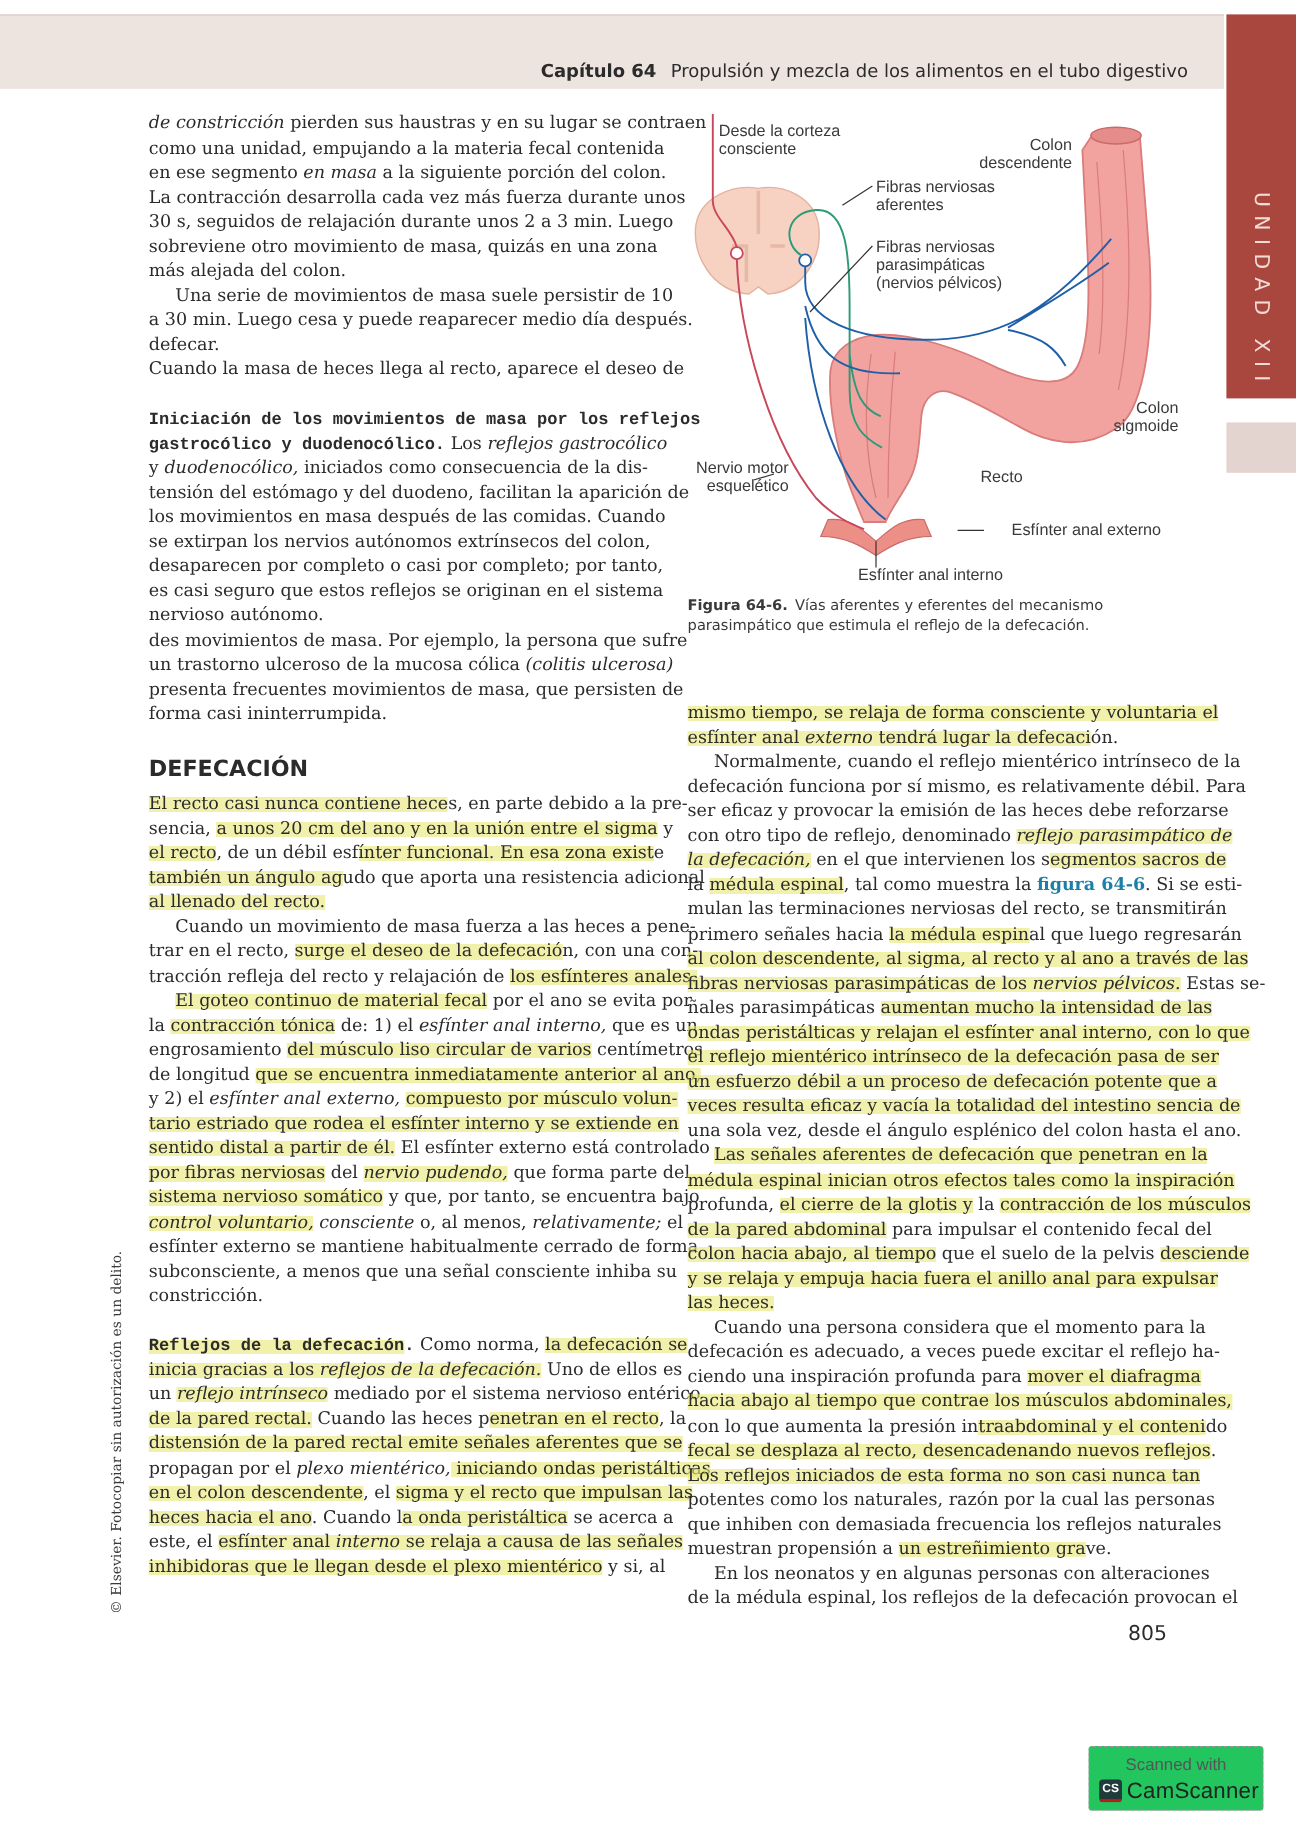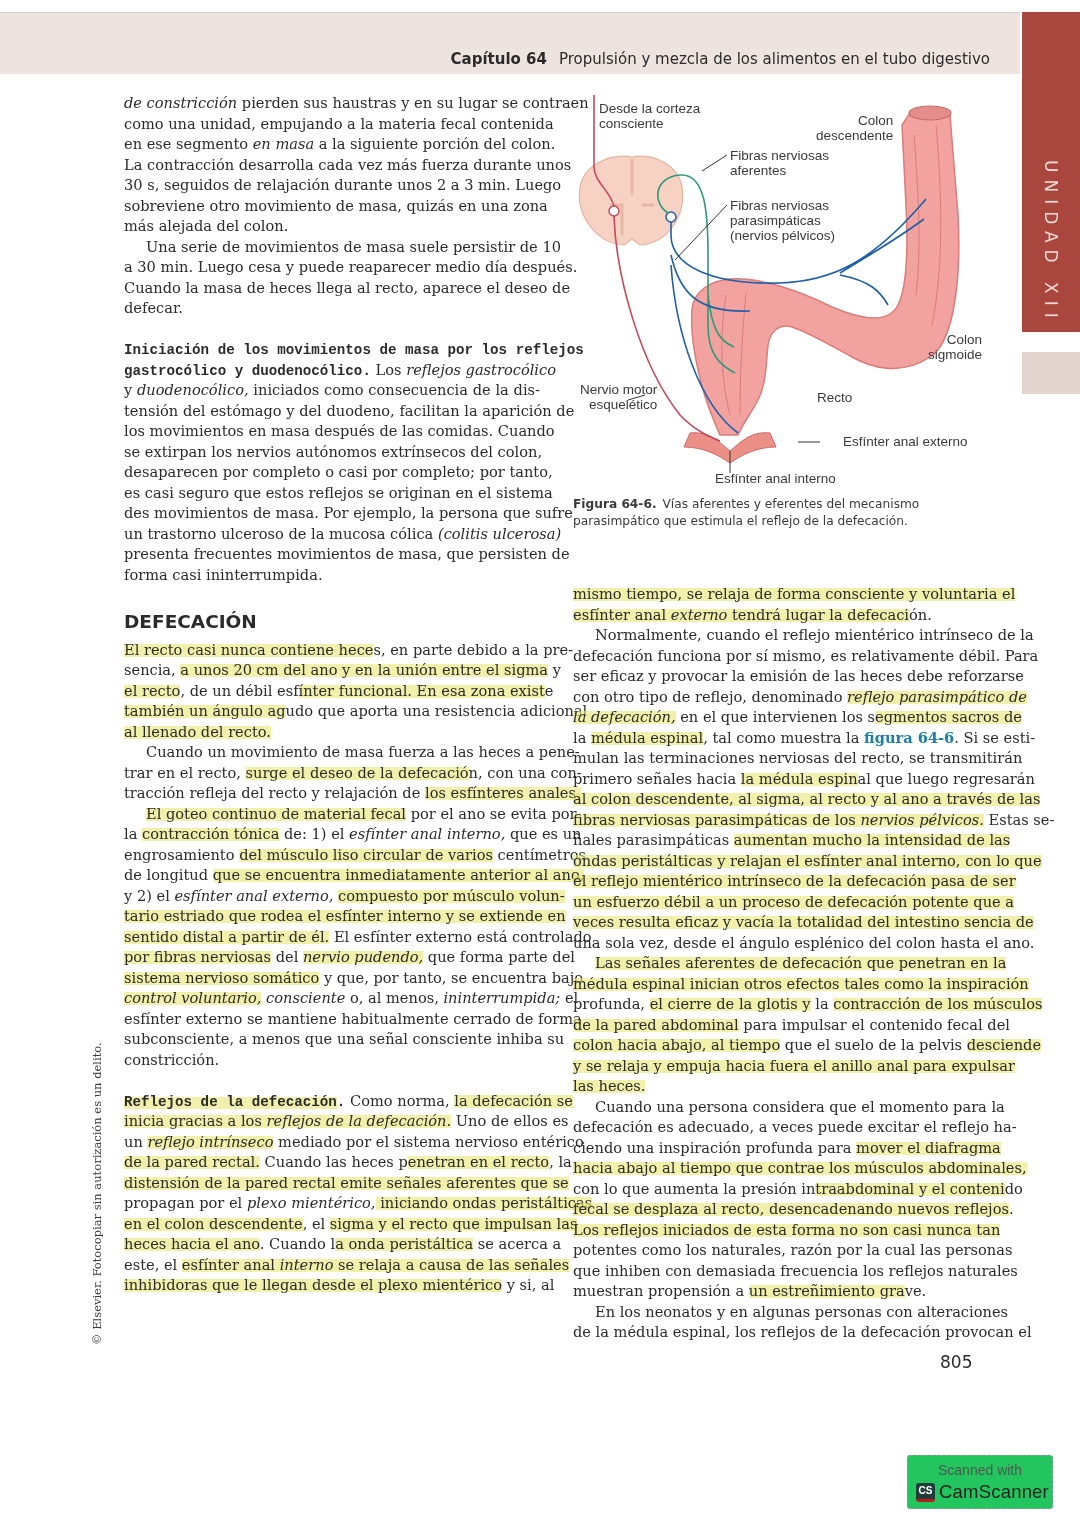--- a/index.html
+++ b/index.html
@@ -54,33 +54,34 @@
       <span class="line"><span class="">como una unidad, empujando a la materia fecal contenida</span></span>
       <span class="line"><span class="">en ese segmento </span><span class="i">en masa</span><span class=""> a la siguiente porción del colon.</span></span>
       <span class="line"><span class="">La contracción desarrolla cada vez más fuerza durante unos</span></span>
       <span class="line"><span class="">30 s, seguidos de relajación durante unos 2 a 3 min. Luego</span></span>
       <span class="line"><span class="">sobreviene otro movimiento de masa, quizás en una zona</span></span>
       <span class="line last"><span class="">más alejada del colon.</span></span>
     </div>
   <div>
       <span class="line indent"><span class="">Una serie de movimientos de masa suele persistir de 10</span></span>
       <span class="line"><span class="">a 30 min. Luego cesa y puede reaparecer medio día después.</span></span>
+      <span class="line last"><span class="">defecar.</span></span>
       <span class="line"><span class="">Cuando la masa de heces llega al recto, aparece el deseo de</span></span>
-      <span class="line last"><span class="">defecar.</span></span>
     </div>
   <div class="gap"></div>
   <div>
       <span class="line"><span class="b">Iniciación de los movimientos de masa por los reflejos</span></span>
       <span class="line"><span class="b">gastrocólico y duodenocólico.</span><span class="">  Los </span><span class="i">reflejos gastrocólico</span></span>
       <span class="line"><span class="">y </span><span class="i">duodenocólico,</span><span class=""> iniciados como consecuencia de la dis-</span></span>
       <span class="line"><span class="">tensión del estómago y del duodeno, facilitan la aparición de</span></span>
       <span class="line"><span class="">los movimientos en masa después de las comidas. Cuando</span></span>
       <span class="line"><span class="">se extirpan los nervios autónomos extrínsecos del colon,</span></span>
       <span class="line"><span class="">desaparecen por completo o casi por completo; por tanto,</span></span>
       <span class="line"><span class="">es casi seguro que estos reflejos se originan en el sistema</span></span>
+      <span class="line last"><span class="">nervioso autónomo.</span></span>
     </div>
   <div>
       <span class="line"><span class="">des movimientos de masa. Por ejemplo, la persona que sufre</span></span>
       <span class="line"><span class="">un trastorno ulceroso de la mucosa cólica </span><span class="i">(colitis ulcerosa)</span></span>
       <span class="line"><span class="">presenta frecuentes movimientos de masa, que persisten de</span></span>
       <span class="line last"><span class="">forma casi ininterrumpida.</span></span>
     </div>
   <div class="gap"></div>
   <div class="section-title">DEFECACIÓN</div>
   <div>
@@ -98,21 +99,21 @@
   <div>
       <span class="line indent"><span class="hl">El goteo continuo de material fecal</span><span class=""> por el ano se evita por</span></span>
       <span class="line"><span class="">la </span><span class="hl">contracción tónica</span><span class=""> de: 1) el </span><span class="i">esfínter anal interno,</span><span class=""> que es un</span></span>
       <span class="line"><span class="">engrosamiento </span><span class="hl">del músculo liso circular de varios</span><span class=""> centímetros</span></span>
       <span class="line"><span class="">de longitud </span><span class="hl">que se encuentra inmediatamente anterior al ano,</span></span>
       <span class="line"><span class="">y 2) el </span><span class="i">esfínter anal externo,</span><span class=""> </span><span class="hl">compuesto por músculo volun-</span></span>
       <span class="line"><span class="hl">tario estriado que rodea el esfínter interno y se extiende en</span></span>
       <span class="line"><span class="hl">sentido distal a partir de él.</span><span class=""> El esfínter externo está controlado</span></span>
       <span class="line"><span class="hl">por fibras nerviosas</span><span class=""> del </span><span class="hl i">nervio pudendo,</span><span class=""> que forma parte del</span></span>
       <span class="line"><span class="hl">sistema nervioso somático</span><span class=""> y que, por tanto, se encuentra bajo</span></span>
-      <span class="line"><span class="hl i">control voluntario,</span><span class=""> </span><span class="i">consciente</span><span class=""> o, al menos, </span><span class="i">ininterrumpida;</span><span class=""> el</span></span>
+      <span class="line"><span class="hl i">control voluntario,</span><span class=""> </span><span class="i">consciente</span><span class=""> o, al menos, </span><span class="i">relativamente;</span><span class=""> el</span></span>
       <span class="line"><span class="">esfínter externo se mantiene habitualmente cerrado de forma</span></span>
       <span class="line"><span class="">subconsciente, a menos que una señal consciente inhiba su</span></span>
       <span class="line last"><span class="">constricción.</span></span>
     </div>
   <div class="gap"></div>
   <div>
       <span class="line"><span class="hl b">Reflejos de la defecación</span><span class="b">.</span><span class="">  Como norma, </span><span class="hl">la defecación se</span></span>
       <span class="line"><span class="hl">inicia gracias a los </span><span class="hl i">reflejos de la defecación.</span><span class=""> Uno de ellos es</span></span>
       <span class="line"><span class="">un </span><span class="hl i">reflejo intrínseco</span><span class=""> mediado por el sistema nervioso entérico</span></span>
       <span class="line"><span class="hl">de la pared rectal.</span><span class=""> Cuando las heces p</span><span class="hl">enetran en el recto</span><span class="">, la</span></span>

